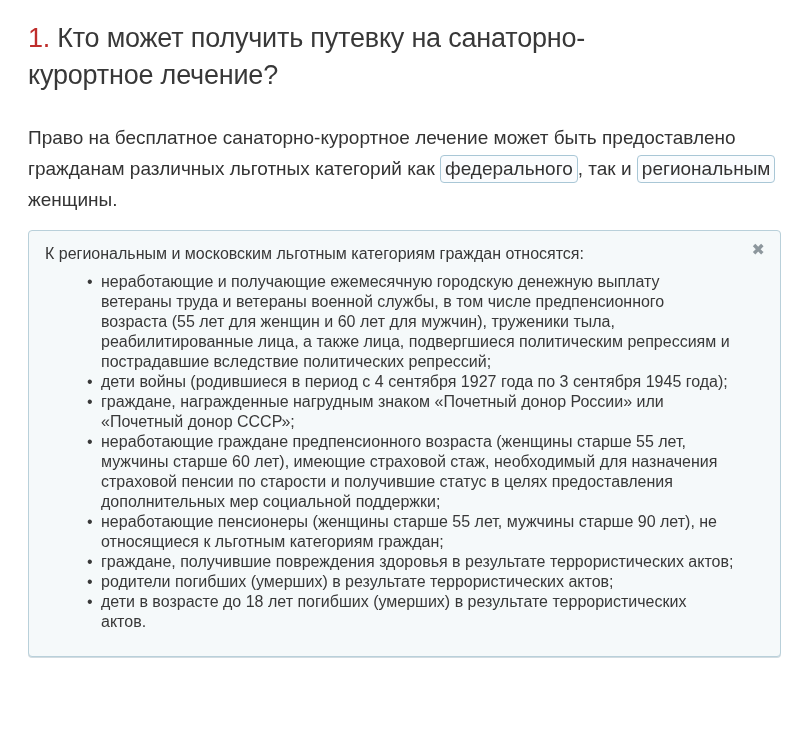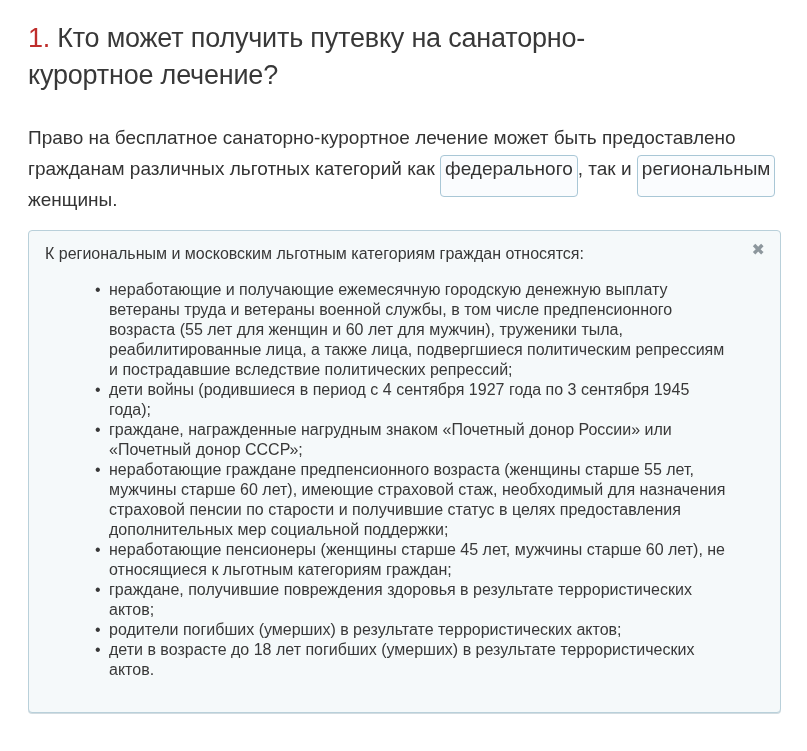--- a/index.html
+++ b/index.html
@@ -34,21 +34,21 @@
     margin: 0 0 15px 0;
     font-size: 19px;
     line-height: 31px;
     max-width: 762px;
     color: #333333;
   }
   .term {
     border: 1px solid #a9c7d6;
     background: #fafcfe;
     border-radius: 4px;
-    padding: 2px 4px 17px 4px;
+    padding: 2px 4px 3px 4px;
     cursor: pointer;
     white-space: nowrap;
   }
   .info-box {
     position: relative;
     width: 753px;
     border: 1px solid #b9d0da;
     border-radius: 4px;
     background: #f5f9fa;
     box-shadow: 0 1px 0 rgba(125, 155, 170, 0.35);
@@ -65,21 +65,21 @@
     line-height: 16px;
     font-weight: 700;
     color: #8d979d;
     cursor: pointer;
     user-select: none;
   }
   .info-box .box-intro {
     margin: 0 0 6px 0;
   }
   .info-box ul {
-    margin: 16px;
+    margin: 8px;
     padding: 0 0 0 34px;
     list-style: none;
   }
   .info-box li {
     position: relative;
     padding-left: 14px;
     margin: 0;
   }
   .info-box li::before {
     content: "\2022";
@@ -98,20 +98,20 @@
   <p class="intro"><span>Право на бесплатное санаторно-курортное лечение может быть предоставлено гражданам различных льготных категорий как </span><span class="term">федерального</span><span>, так и </span><span class="term">региональным</span><span> женщины.</span></p>
 
   <div class="info-box">
     <span class="close">✖</span>
     <div class="box-intro">К региональным и московским льготным категориям граждан относятся:</div>
     <ul>
       <li>неработающие и получающие ежемесячную городскую денежную выплату ветераны труда и ветераны военной службы, в том числе предпенсионного возраста (55 лет для женщин и 60 лет для мужчин), труженики тыла, реабилитированные лица, а также лица, подвергшиеся политическим репрессиям и пострадавшие вследствие политических репрессий;</li>
       <li>дети войны (родившиеся в период с 4 сентября 1927 года по 3 сентября 1945 года);</li>
       <li>граждане, награжденные нагрудным знаком «Почетный донор России» или «Почетный донор СССР»;</li>
       <li>неработающие граждане предпенсионного возраста (женщины старше 55 лет, мужчины старше 60 лет), имеющие страховой стаж, необходимый для назначения страховой пенсии по старости и получившие статус в целях предоставления дополнительных мер социальной поддержки;</li>
-      <li>неработающие пенсионеры (женщины старше 45 лет, мужчины старше 60 лет), не относящиеся к льготным категориям граждан;</li>
+      <li>неработающие пенсионеры (женщины старше 55 лет, мужчины старше 90 лет), не относящиеся к льготным категориям граждан;</li>
       <li>граждане, получившие повреждения здоровья в результате террористических актов;</li>
       <li>родители погибших (умерших) в результате террористических актов;</li>
       <li>дети в возрасте до 18 лет погибших (умерших) в результате террористических актов.</li>
     </ul>
   </div>
 
 </div>
 
 </body></html>

